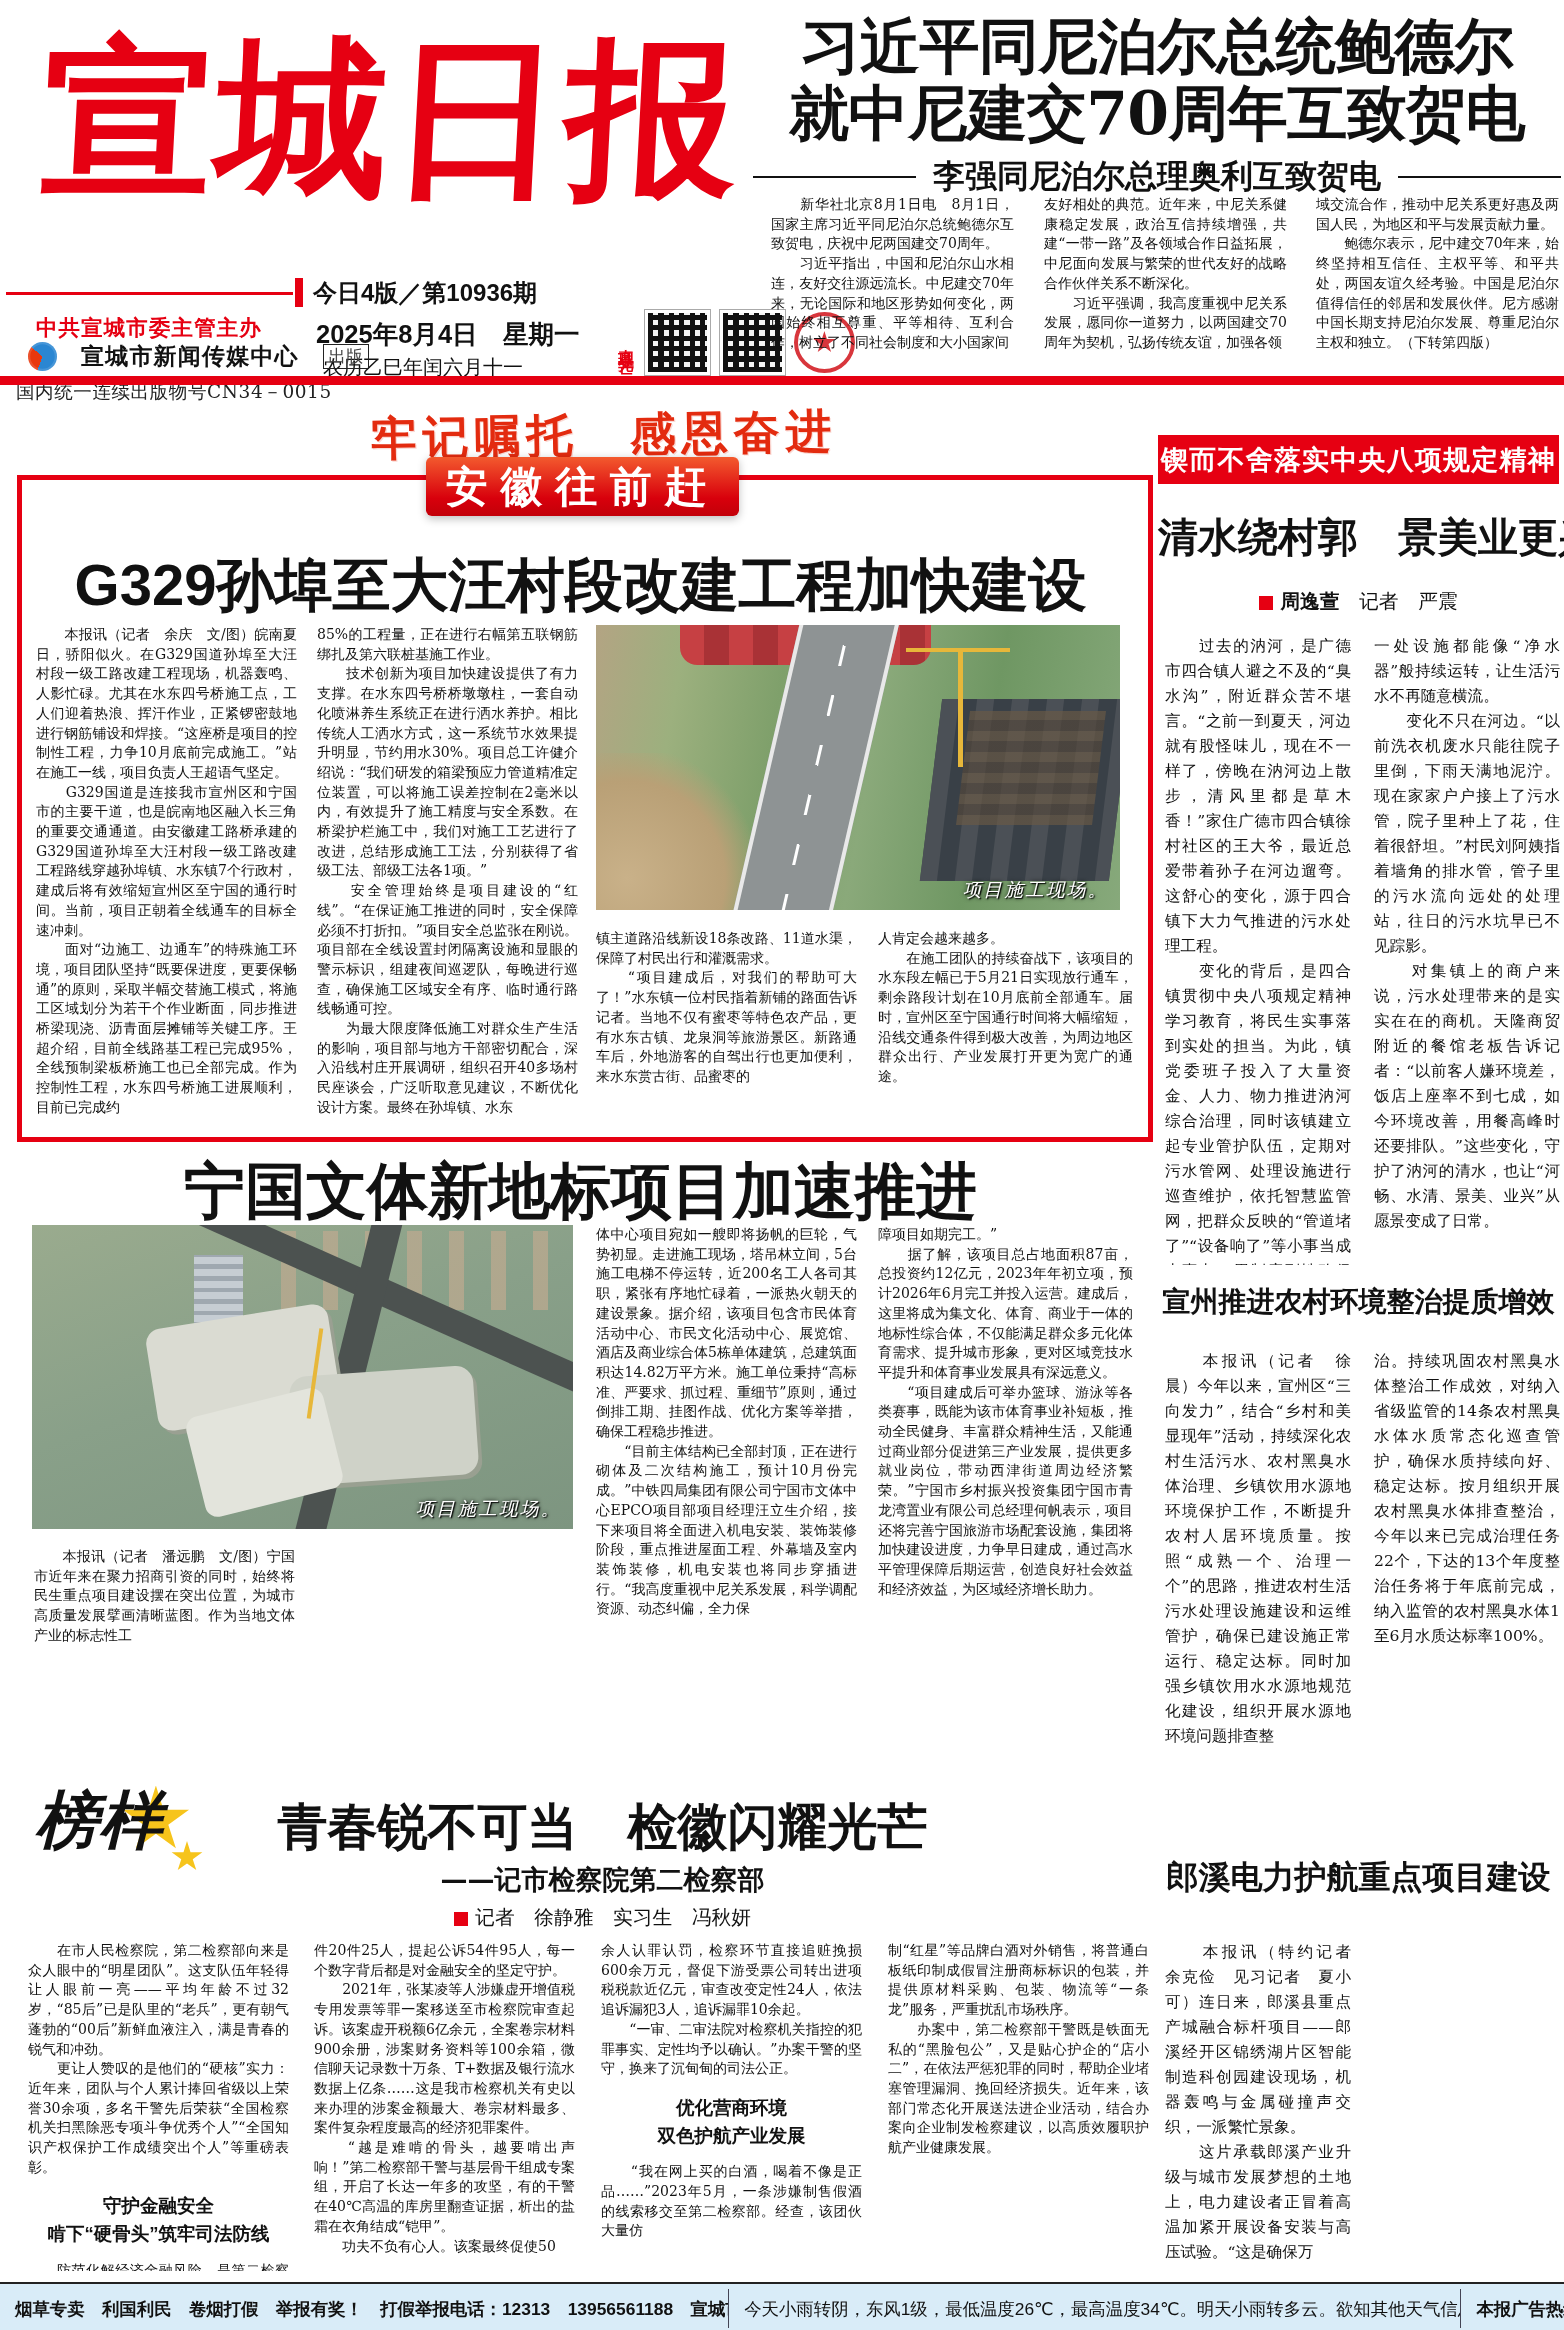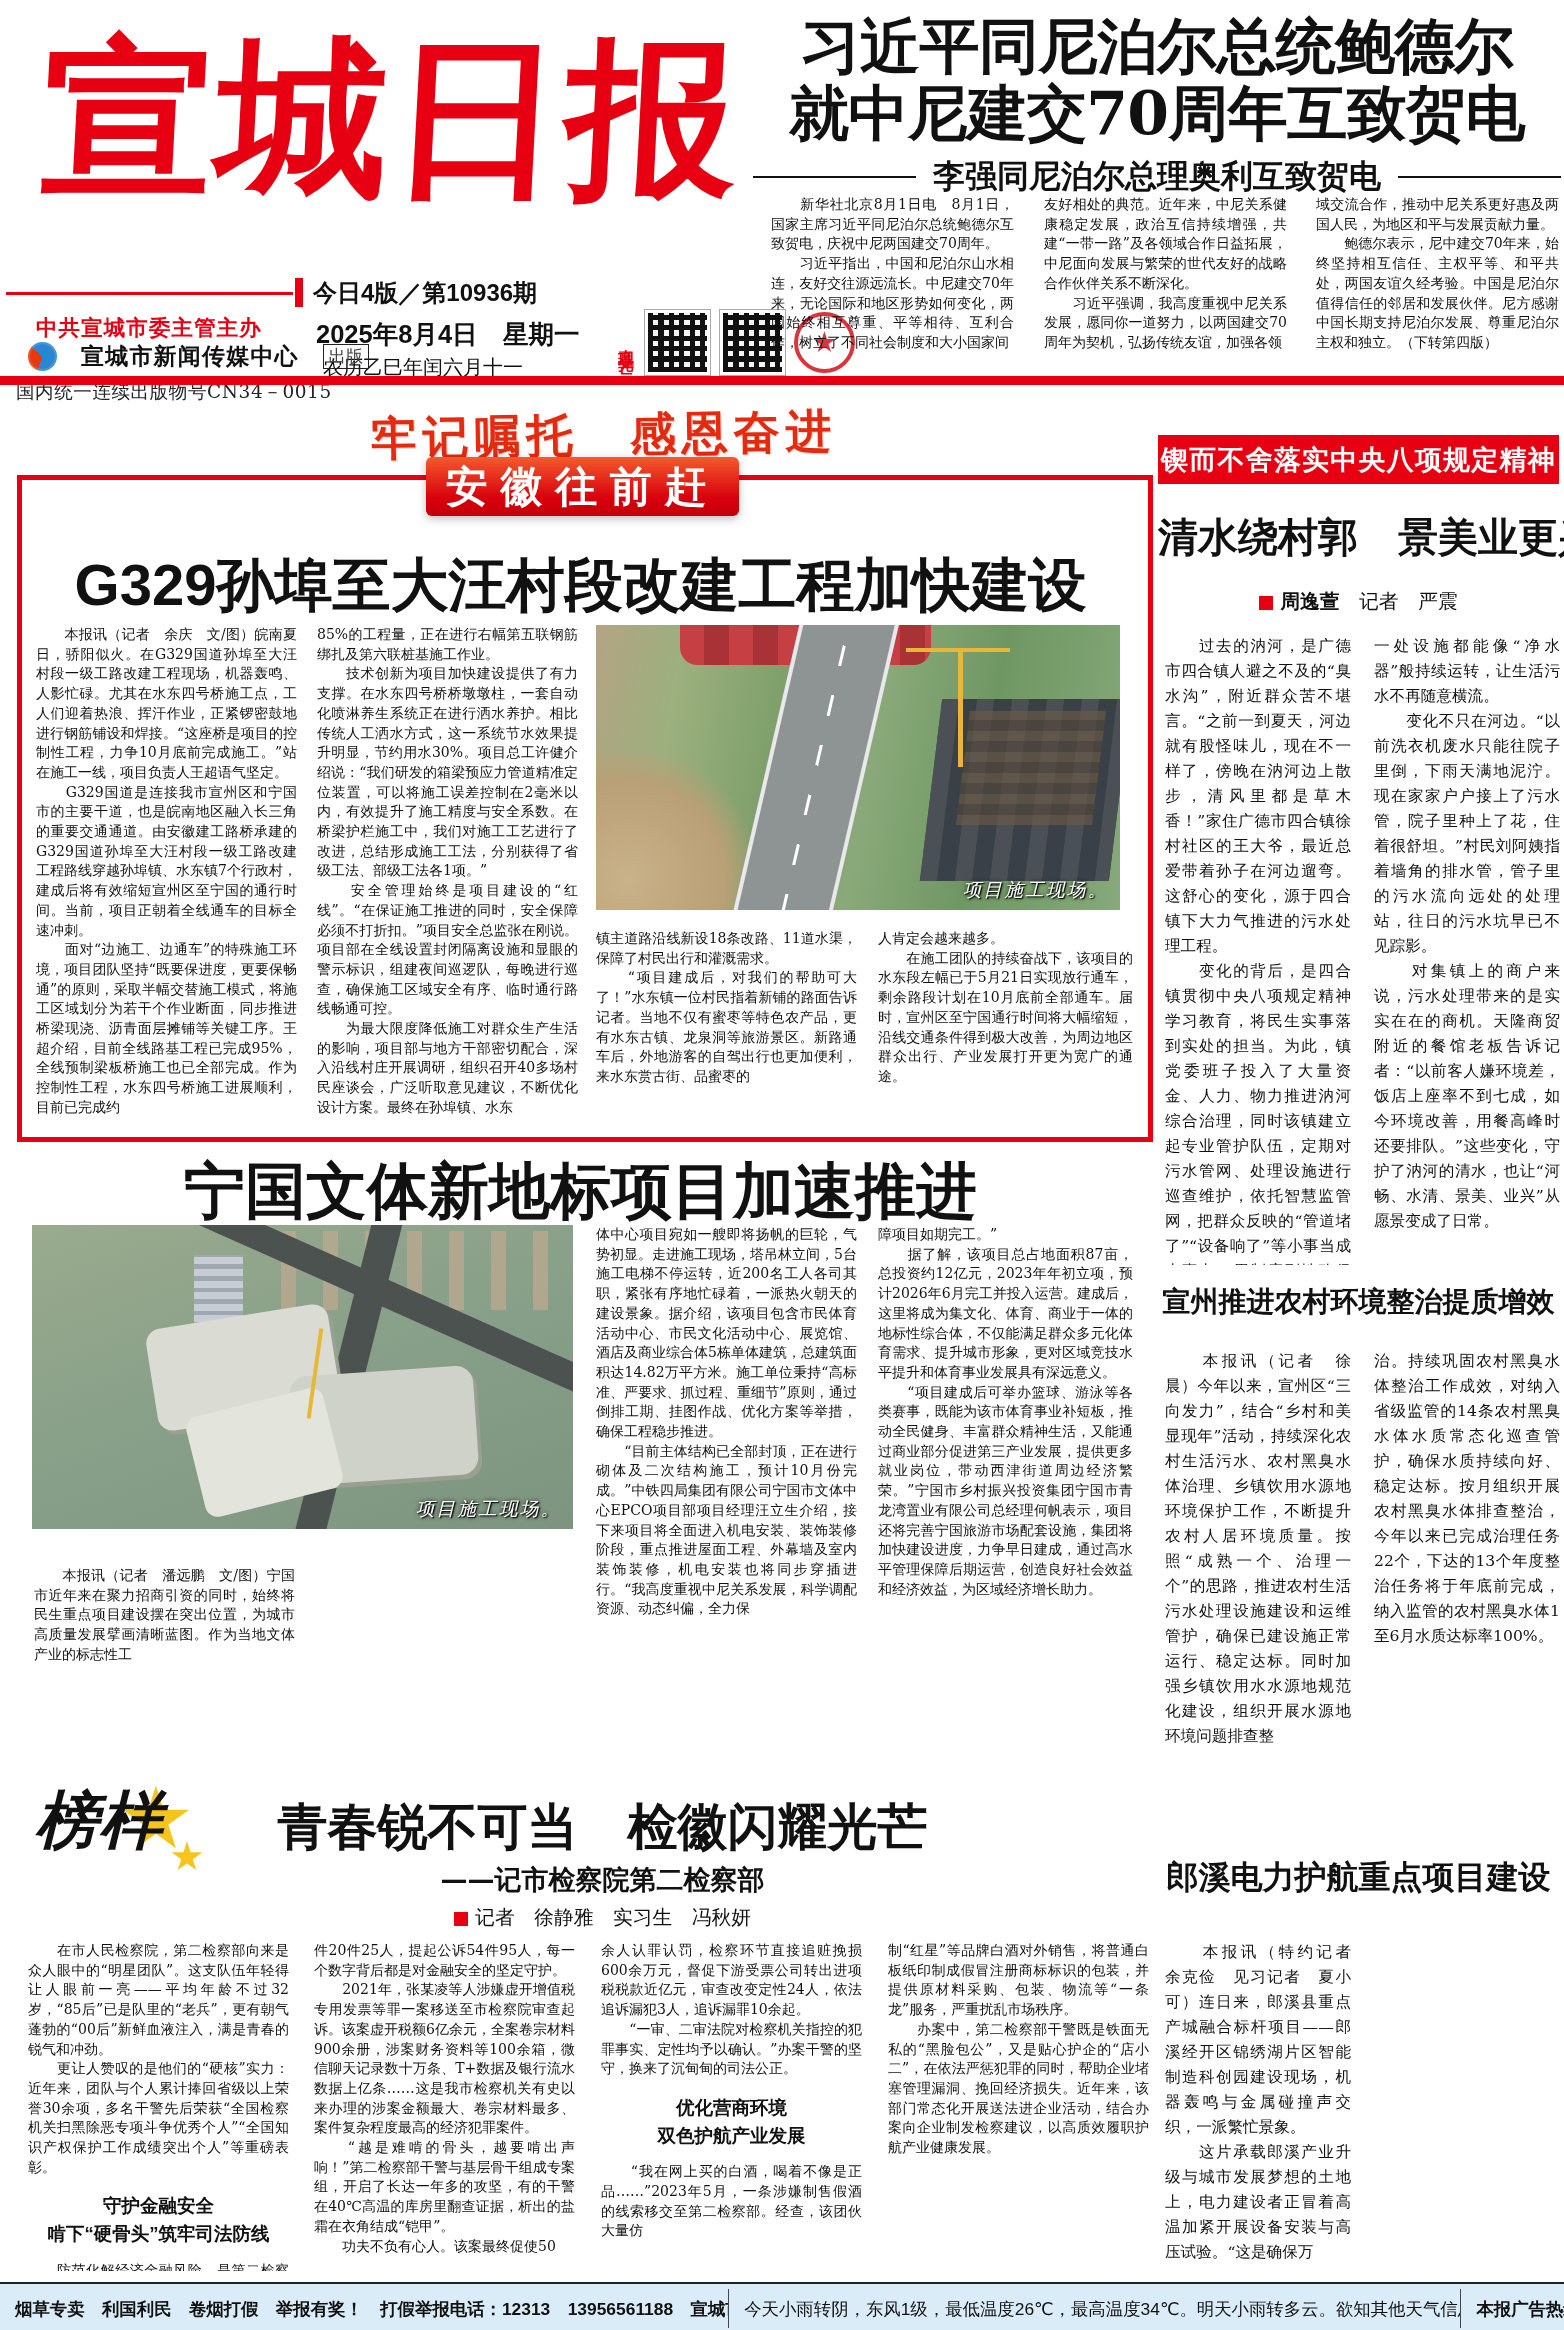--- a/index.html
+++ b/index.html
@@ -205,21 +205,21 @@
     <div class="n-road1"></div>
     <div class="n-road2"></div>
     <div class="n-tower"></div>
     <div class="n-b1"></div>
     <div class="n-b2"></div>
     <div class="n-b3"></div>
     <div class="n-crane"></div>
     <div class="photo-cap">项目施工现场。</div>
   </div>
 
-  <div class="abs txtcol b24" style="left:34px;top:1547px;width:261px;height:208px;margin-top:19px;">
+  <div class="abs txtcol b24" style="left:34px;top:1547px;width:261px;height:208px;">
       <p>　　本报讯（记者　潘远鹏　文/图）宁国市近年来在聚力招商引资的同时，始终将民生重点项目建设摆在突出位置，为城市高质量发展擘画清晰蓝图。作为当地文体产业的标志性工</p>
     </div>
   <div class="abs txtcol b24" style="left:596px;top:1225px;width:261px;height:533px;">
       <p>体中心项目宛如一艘即将扬帆的巨轮，气势初显。走进施工现场，塔吊林立间，5台施工电梯不停运转，近200名工人各司其职，紧张有序地忙碌着，一派热火朝天的建设景象。据介绍，该项目包含市民体育活动中心、市民文化活动中心、展览馆、酒店及商业综合体5栋单体建筑，总建筑面积达14.82万平方米。施工单位秉持“高标准、严要求、抓过程、重细节”原则，通过倒排工期、挂图作战、优化方案等举措，确保工程稳步推进。</p>
       <p>　　“目前主体结构已全部封顶，正在进行砌体及二次结构施工，预计10月份完成。”中铁四局集团有限公司宁国市文体中心EPCO项目部项目经理汪立生介绍，接下来项目将全面进入机电安装、装饰装修阶段，重点推进屋面工程、外幕墙及室内装饰装修，机电安装也将同步穿插进行。“我高度重视中尼关系发展，科学调配资源、动态纠偏，全力保</p>
     </div>
   <div class="abs txtcol b24" style="left:878px;top:1225px;width:255px;height:533px;">
       <p>障项目如期完工。”</p>
       <p>　　据了解，该项目总占地面积87亩，总投资约12亿元，2023年年初立项，预计2026年6月完工并投入运营。建成后，这里将成为集文化、体育、商业于一体的地标性综合体，不仅能满足群众多元化体育需求、提升城市形象，更对区域竞技水平提升和体育事业发展具有深远意义。</p>
       <p>　　“项目建成后可举办篮球、游泳等各类赛事，既能为该市体育事业补短板，推动全民健身、丰富群众精神生活，又能通过商业部分促进第三产业发展，提供更多就业岗位，带动西津街道周边经济繁荣。”宁国市乡村振兴投资集团宁国市青龙湾置业有限公司总经理何帆表示，项目还将完善宁国旅游市场配套设施，集团将加快建设进度，力争早日建成，通过高水平管理保障后期运营，创造良好社会效益和经济效益，为区域经济增长助力。</p>

